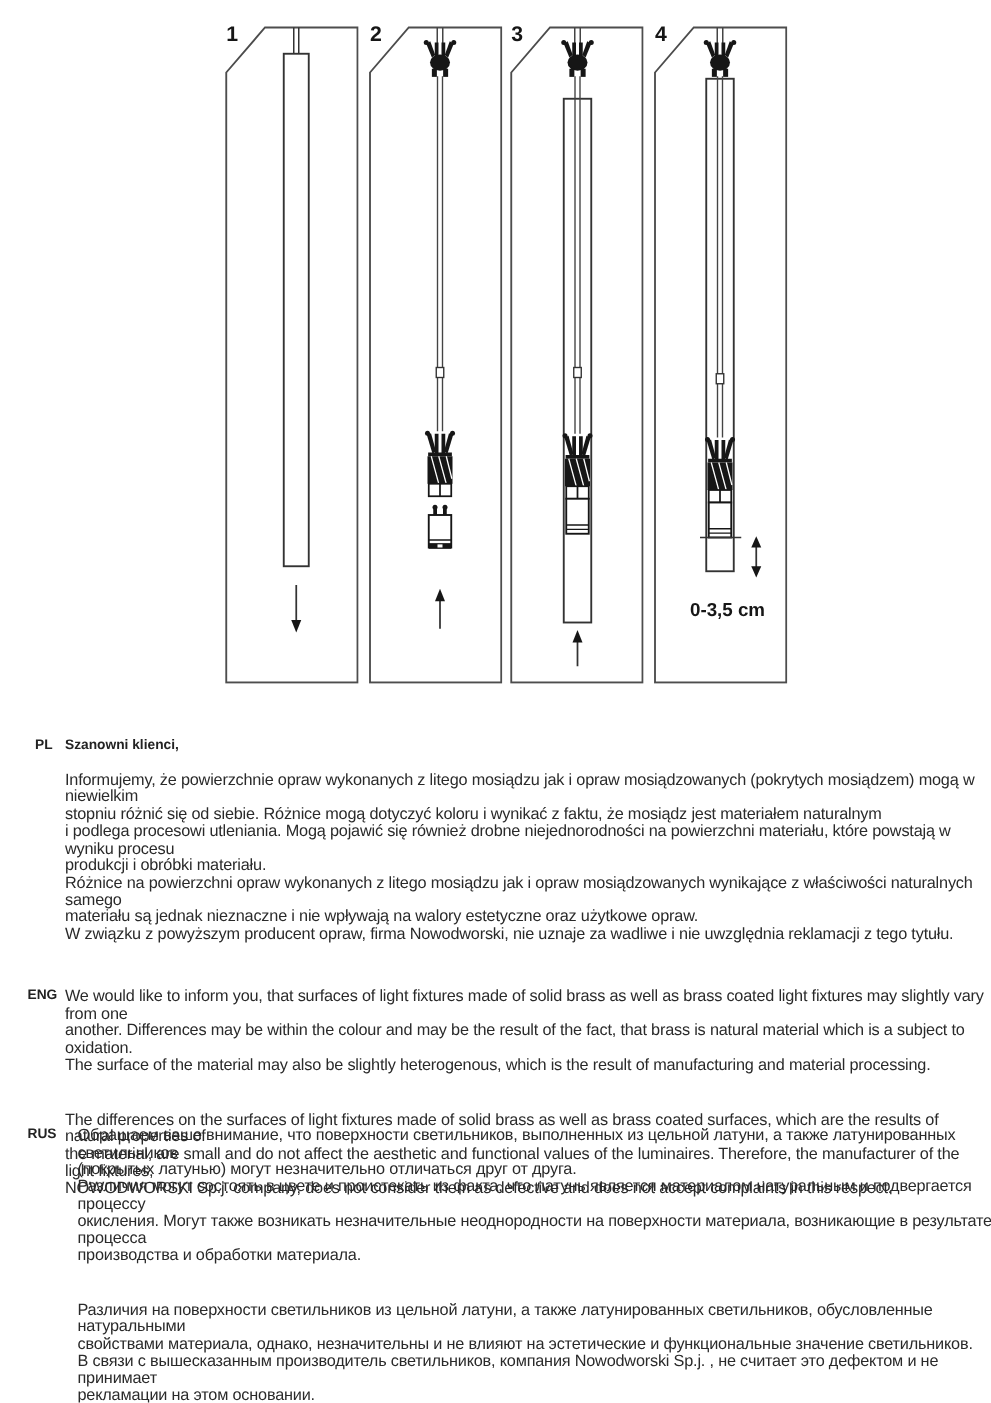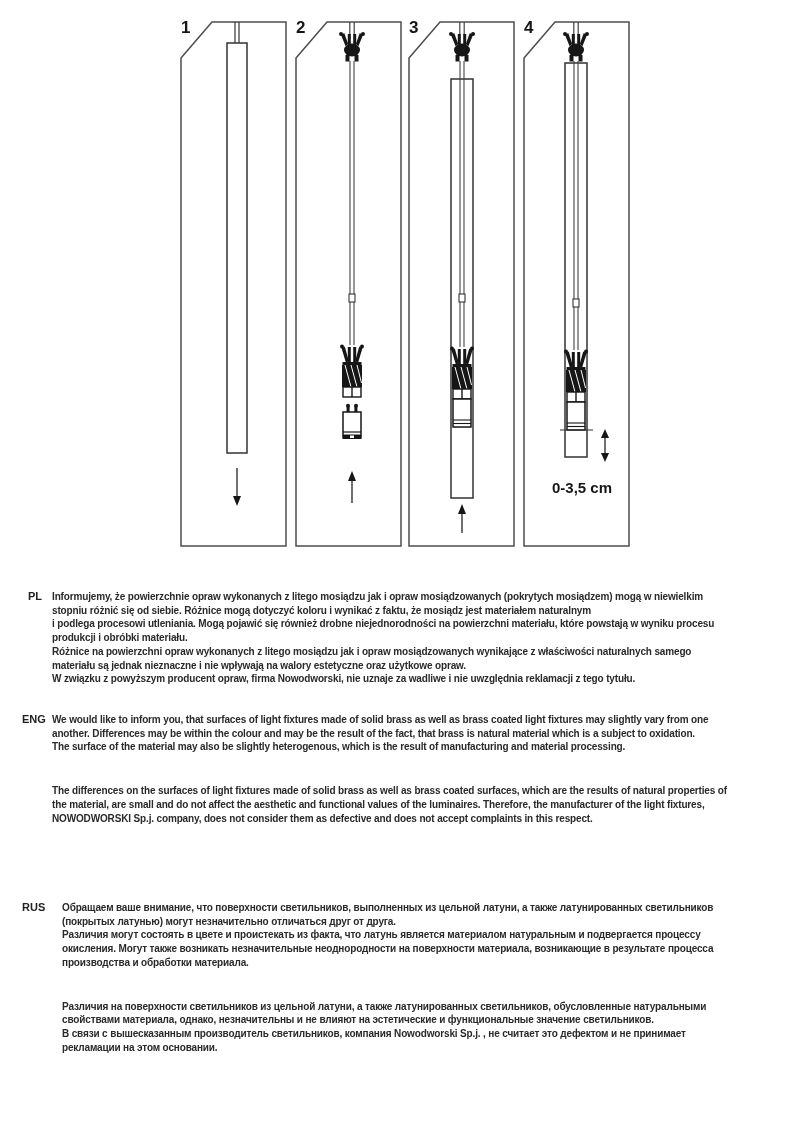--- a/index.html
+++ b/index.html
@@ -18,35 +18,35 @@
   .panel-4 { left:523px; }
   .step-num {
     position:absolute; left:1px; top:-1px;
     font-size:17px; font-weight:bold; color:#161616; line-height:1;
   }
   .panel svg { display:block; }
 
   
   .section { position:absolute; left:0; width:793px; }
   .sec-pl  { top:590px; }
-  .sec-eng { top:713px; }
+  .sec-eng { top:790px; }
   .sec-rus { top:901px;padding-left:10px; }
   .lang-label {
     position:absolute; top:0; left:22px;
     font-size:11px; font-weight:bold; color:#222; line-height:13.7px;
   }
   .sec-pl .lang-label { left:28px; }
   .sec-heading {
     margin-left:52px; font-size:11px; font-weight:bold; color:#222;
     line-height:13.7px; margin-bottom:13px;
   }
   .sec-body { margin-left:52px; width:740px; }
   .sec-body p {
-    font-size:10px; line-height:13.7px; letter-spacing:-0.15px;
-    color:#2a2a2a; white-space:pre-line;font-weight:bold;
+    font-size:13px; line-height:13.7px; letter-spacing:-0.15px;
+    color:#2a2a2a; white-space:pre-line;
   }
   .sec-body p + p { margin-top:30px; }
 </style>
 </head>
 <body>
 
 <div class="page">
 
   <svg width="0" height="0" style="position:absolute" aria-hidden="true">
     <defs>
@@ -191,20 +191,21 @@
         <line x1="82" y1="416" x2="82" y2="435" stroke="#333" stroke-width="1.4"></line>
         <polygon points="78,418 86,418 82,409" fill="#161616"></polygon>
         <polygon points="78,433 86,433 82,442" fill="#161616"></polygon>
       </g>
       <text x="59" y="473" text-anchor="middle" font-size="15" font-weight="bold" fill="#161616" font-family="Liberation Sans, sans-serif">0-3,5 cm</text>
     </svg>
   </div>
 
   <div class="section sec-pl">
     <div class="lang-label">PL</div>
+    <div class="sec-heading">Szanowni klienci,</div>
     <div class="sec-body">
       <p>Informujemy, że powierzchnie opraw wykonanych z litego mosiądzu jak i opraw mosiądzowanych (pokrytych mosiądzem) mogą w niewielkim
 stopniu różnić się od siebie. Różnice mogą dotyczyć koloru i wynikać z faktu, że mosiądz jest materiałem naturalnym
 i podlega procesowi utleniania. Mogą pojawić się również drobne niejednorodności na powierzchni materiału, które powstają w wyniku procesu
 produkcji i obróbki materiału.
 Różnice na powierzchni opraw wykonanych z litego mosiądzu jak i opraw mosiądzowanych wynikające z właściwości naturalnych samego
 materiału są jednak nieznaczne i nie wpływają na walory estetyczne oraz użytkowe opraw.
 W związku z powyższym producent opraw, firma Nowodworski, nie uznaje za wadliwe i nie uwzględnia reklamacji z tego tytułu.</p>
     </div>
   </div>

